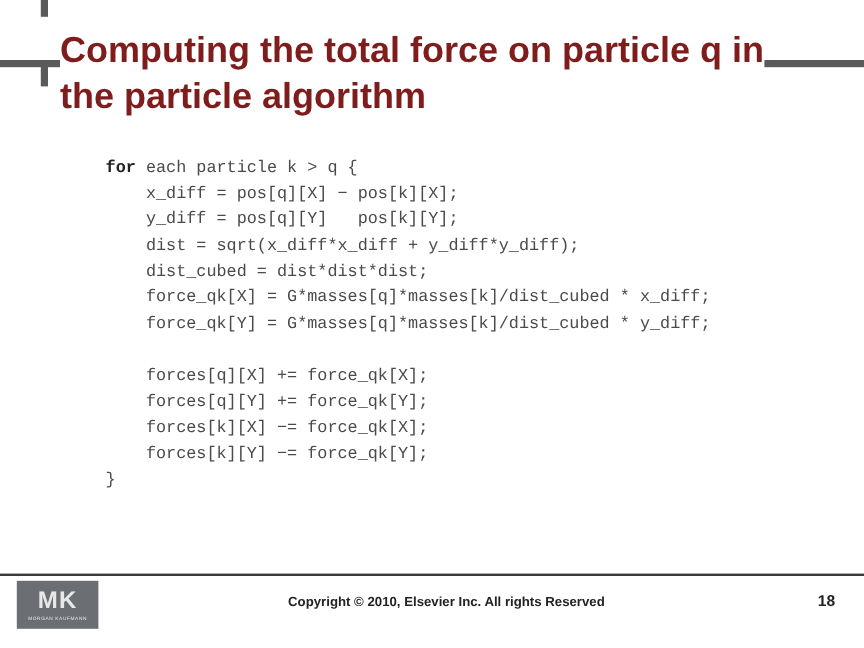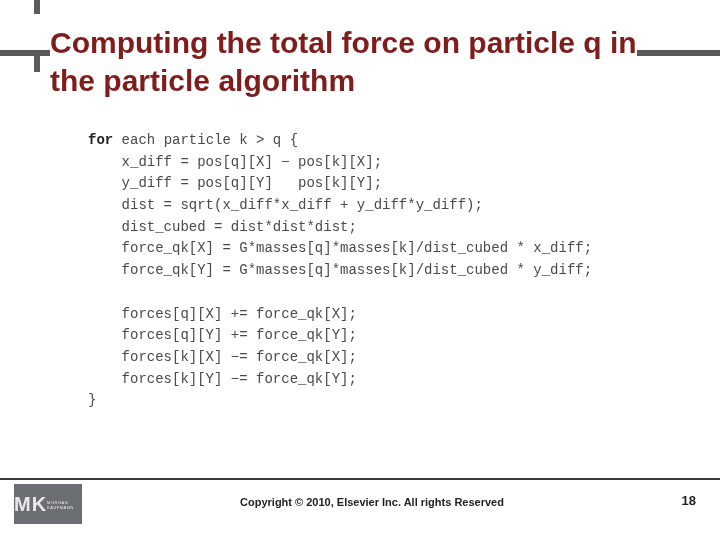--- a/index.html
+++ b/index.html
@@ -89,21 +89,21 @@
     background: #3a3a3a;
   }
   .mk-logo {
     position: absolute;
     bottom: 6px;
     left: 14px;
     width: 68px;
     height: 40px;
     background: #6b6f73;
     display: flex;
-    flex-direction: row;
+    flex-direction: column;
     align-items: center;
     justify-content: center;
     color: #e8e8e8;
   }
   .mk-logo .mk {
     font-size: 20px;
     font-weight: bold;
     letter-spacing: 1px;
     line-height: 1;
   }

